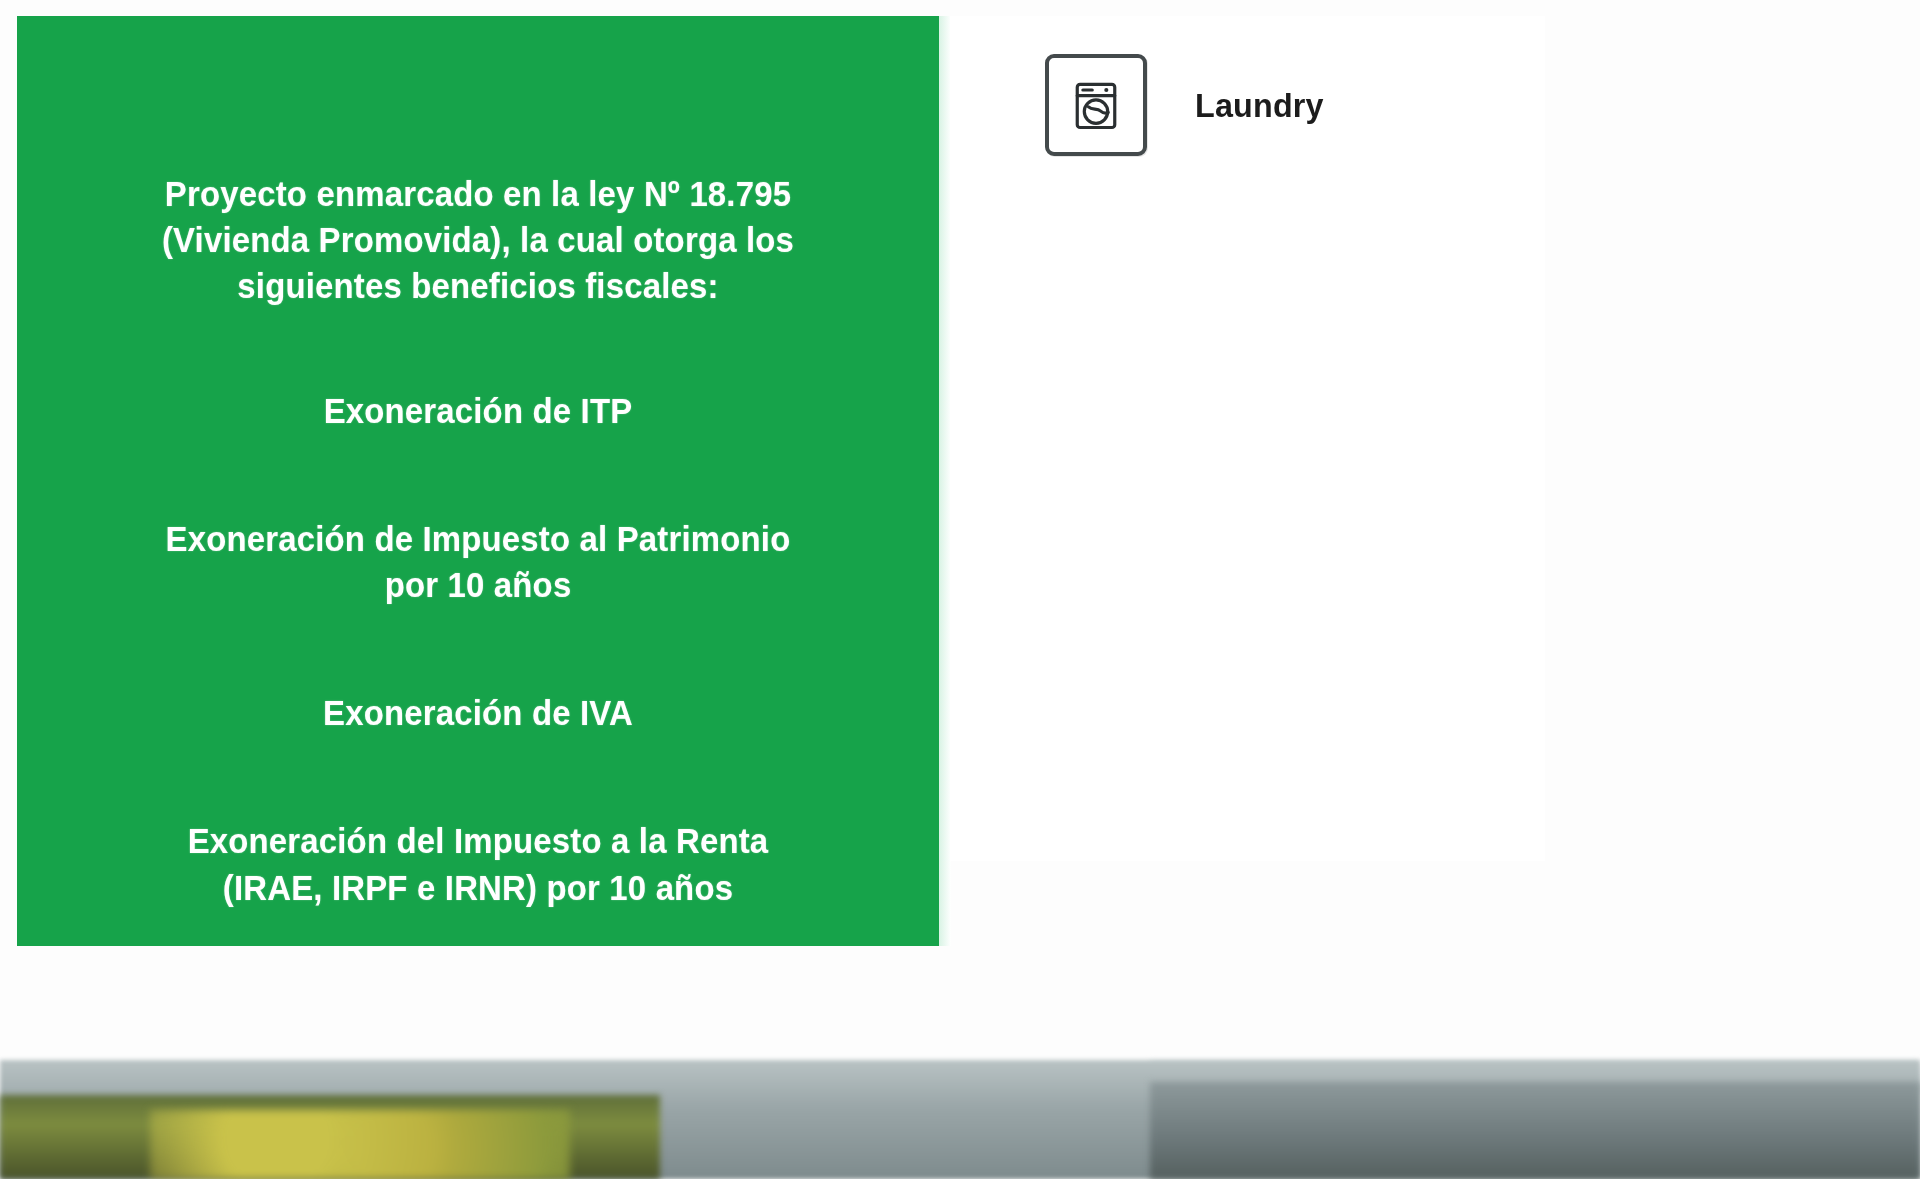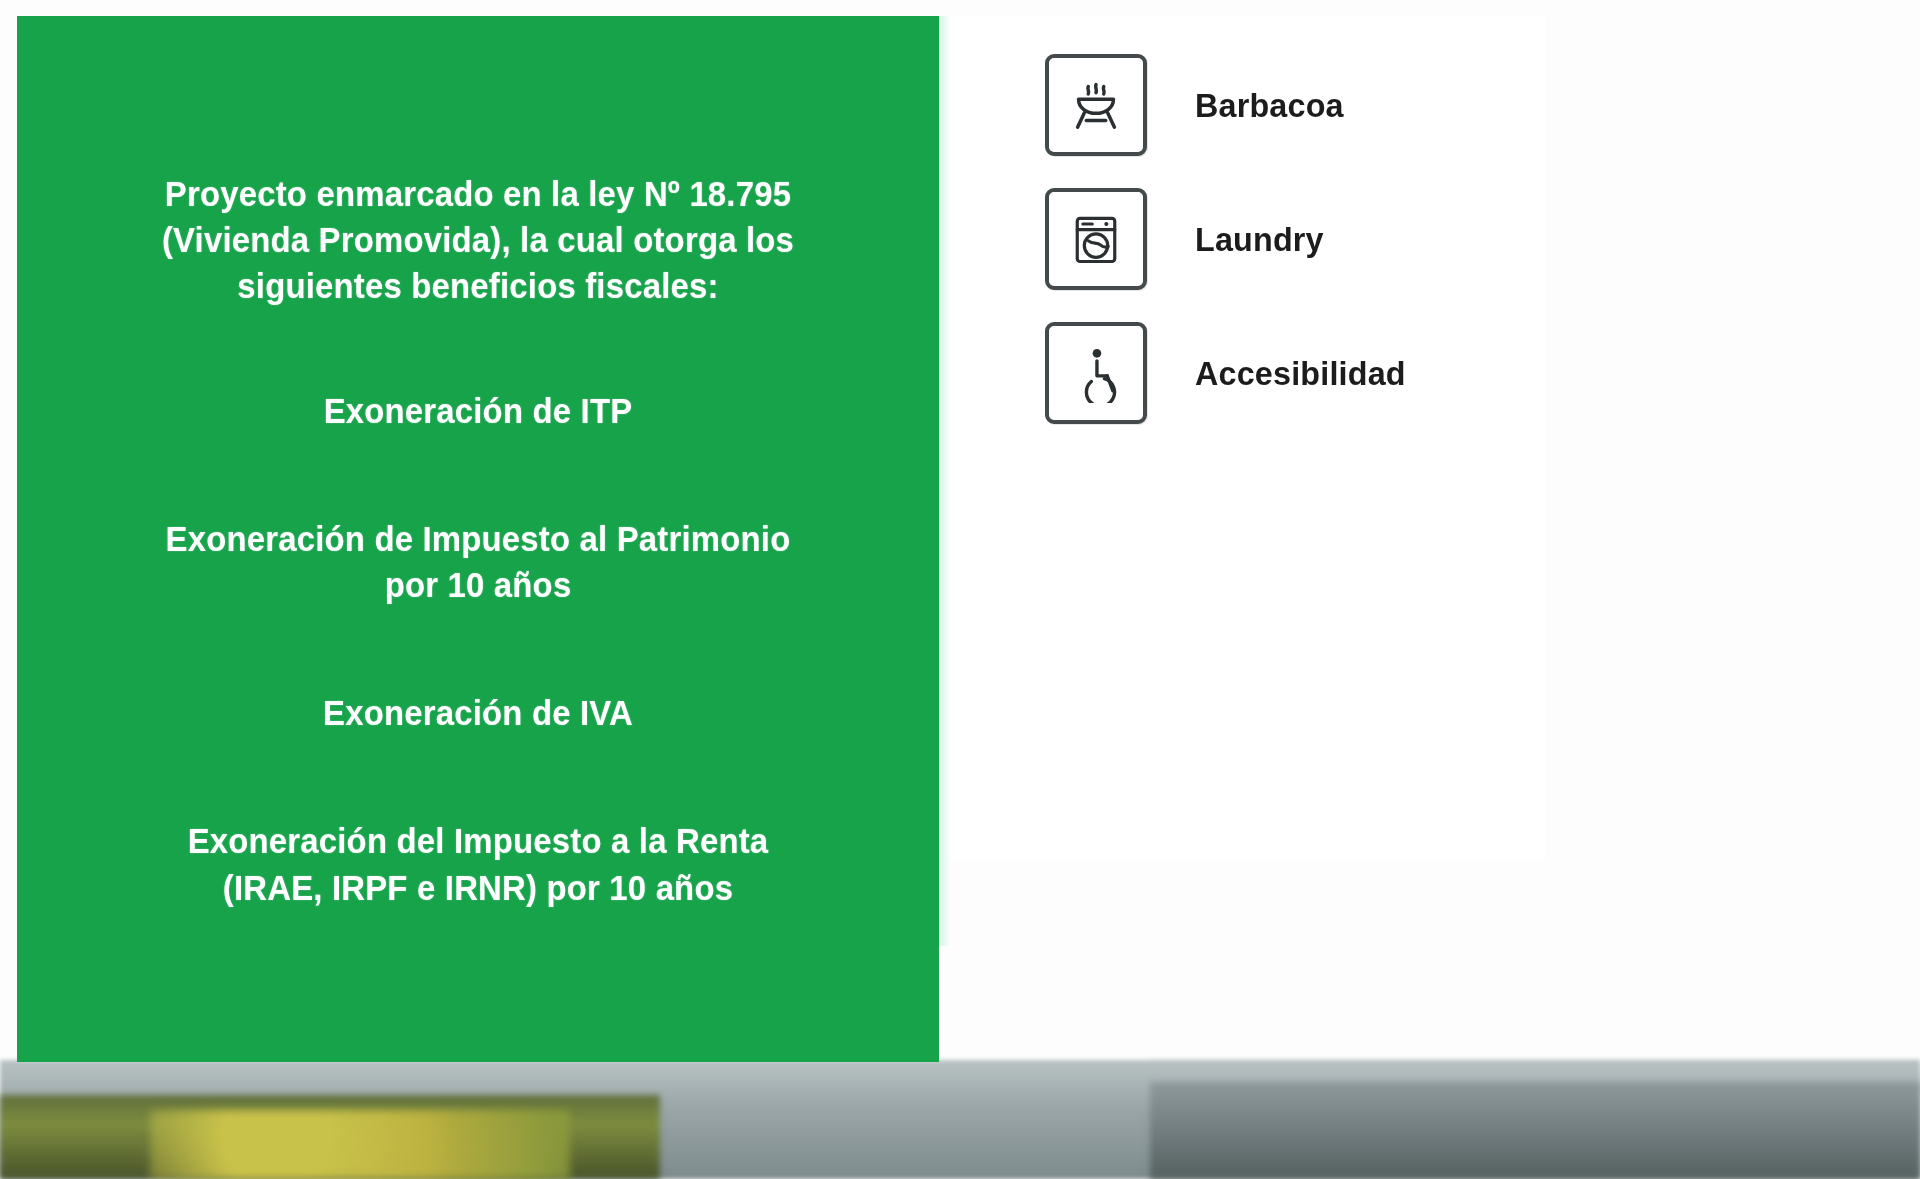--- a/index.html
+++ b/index.html
@@ -36,21 +36,21 @@
     filter:blur(3px);
   }
   .photo-sky{
     position:absolute;left:1150px;top:1062px;width:770px;height:30px;
     background:linear-gradient(180deg,#d7dee0 0%,#b4bfc1 100%);
     filter:blur(3px);
   }
 
   
   .green-panel{
-    position:absolute;left:17px;top:16px;width:922px;height:1046px;
+    position:absolute;left:17px;top:16px;width:922px;height:930px;
     background:#16a34a;
     display:flex;flex-direction:column;
     align-items:center;justify-content:flex-start;
     padding-top:155px;
     box-sizing:border-box;
   }
   .benefit-text{
     color:#ffffff;
     text-align:center;
     font-weight:700;
@@ -141,57 +141,32 @@
       <span class="benefit-line">Exoneración del Impuesto a la Renta</span>
       <span class="benefit-line">(IRAE, IRPF e IRNR) por 10 años</span>
     </div>
 
   </div>
 
   <div class="panel-gap"></div>
 
   <div class="white-panel">
 
-    <div class="amenity-row">
-      <div class="amenity-icon-box">
-        <svg width="62" height="62" viewBox="0 0 64 64" fill="none" stroke="#2a2f31" stroke-width="3.6" stroke-linecap="round" stroke-linejoin="round">
-          <path d="M24 13c-1.6 3 1.6 4.6 0 7.6"></path>
-          <path d="M32 11c-1.6 3.2 1.6 5 0 8.2"></path>
-          <path d="M40 13c-1.6 3 1.6 4.6 0 7.6"></path>
-          <path d="M14 26h36c0 8.4-7.6 14.6-18 14.6S14 34.4 14 26z"></path>
-          <path d="M20 40 13 55"></path>
-          <path d="M44 40 51 55"></path>
-          <path d="M22 48h20"></path>
-        </svg>
-      </div>
-      <div class="amenity-label">Barbacoa</div>
-    </div>
 
     <div class="amenity-row">
       <div class="amenity-icon-box">
         <svg width="60" height="60" viewBox="0 0 64 64" fill="none" stroke="#2a2f31" stroke-width="3.4" stroke-linecap="round" stroke-linejoin="round">
           <rect x="12" y="10" width="40" height="46" rx="3"></rect>
           <path d="M12 22h40"></path>
           <path d="M18 16h10"></path>
           <circle cx="43" cy="16" r="2.2" fill="#2a2f31" stroke="none"></circle>
           <circle cx="32" cy="39" r="12.5"></circle>
           <path d="M24 34c4 4 9 1 13 4.5s8 1.5 8 1.5"></path>
         </svg>
       </div>
       <div class="amenity-label">Laundry</div>
     </div>
 
 
-    <div class="amenity-row">
-      <div class="amenity-icon-box">
-        <svg width="60" height="60" viewBox="0 0 64 64" fill="none" stroke="#2a2f31" stroke-width="3.6" stroke-linecap="round" stroke-linejoin="round">
-          <circle cx="33" cy="11" r="4.6" fill="#2a2f31" stroke="none"></circle>
-          <path d="M33 19v16h11"></path>
-          <path d="M44 35l6 16"></path>
-          <path d="M41 38a15 15 0 1 1-14 3"></path>
-        </svg>
-      </div>
-      <div class="amenity-label">Accesibilidad</div>
-    </div>
 
 
   </div>
 </div>
 
 </body></html>

